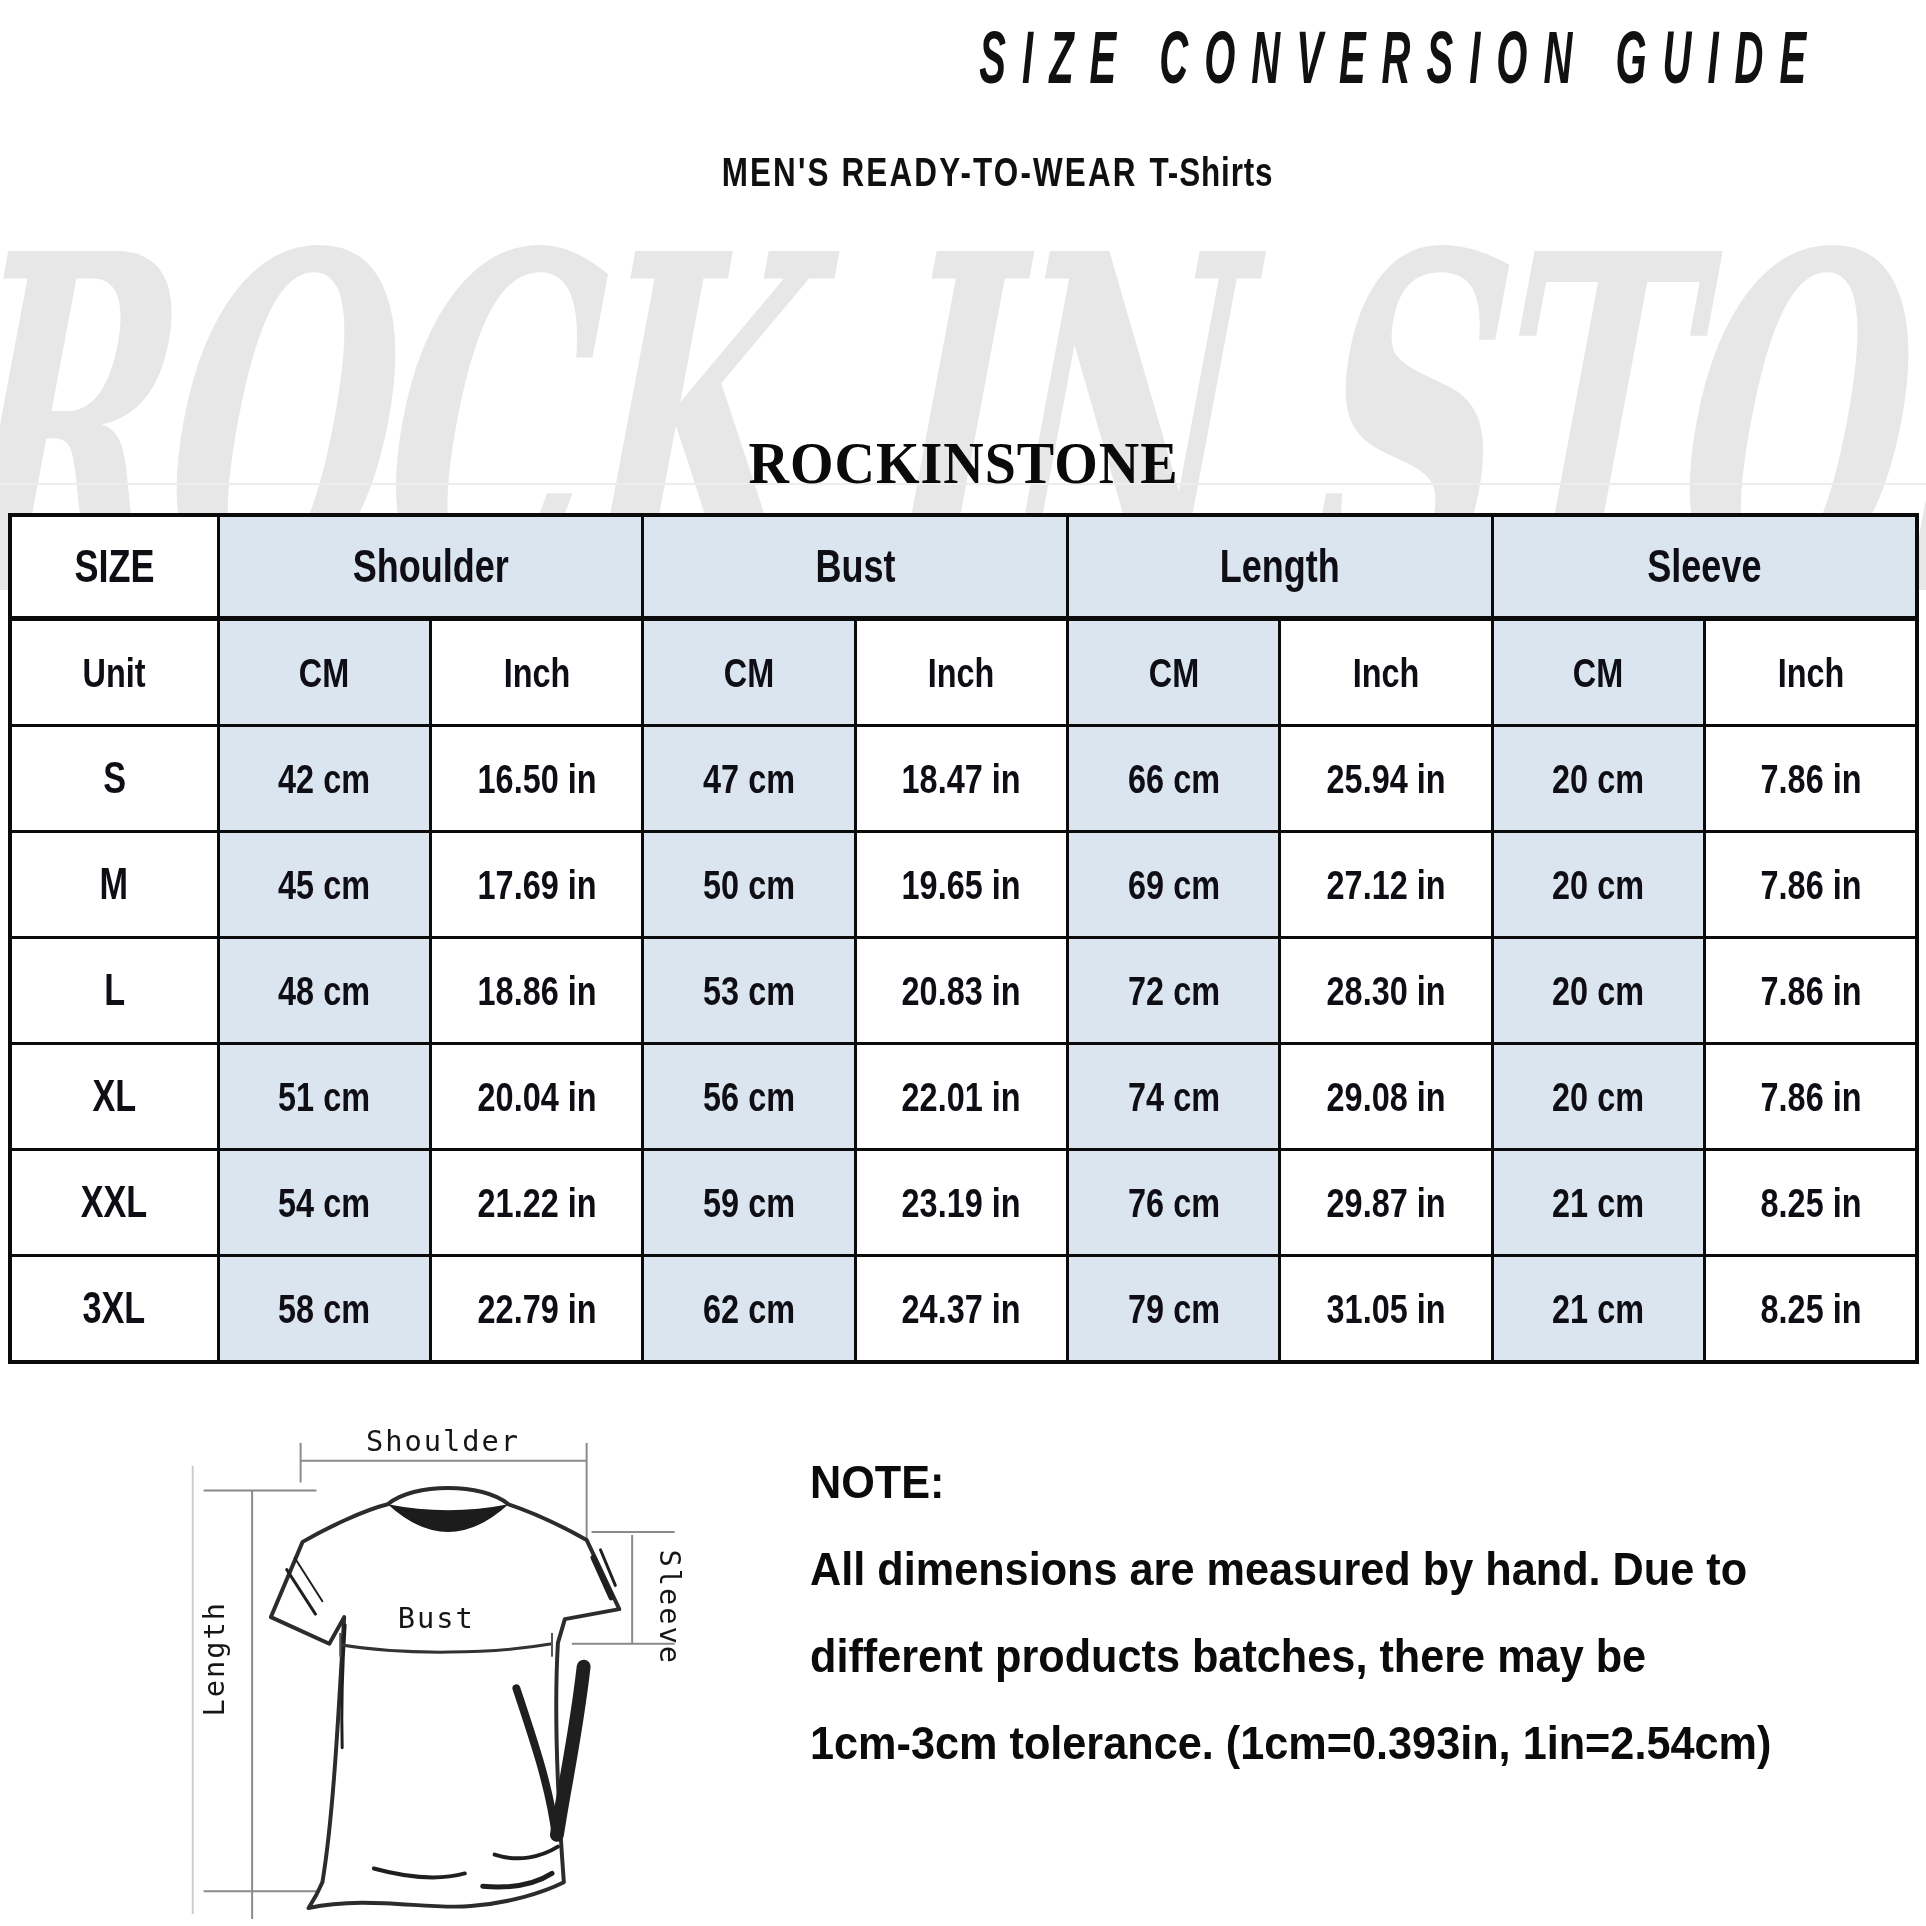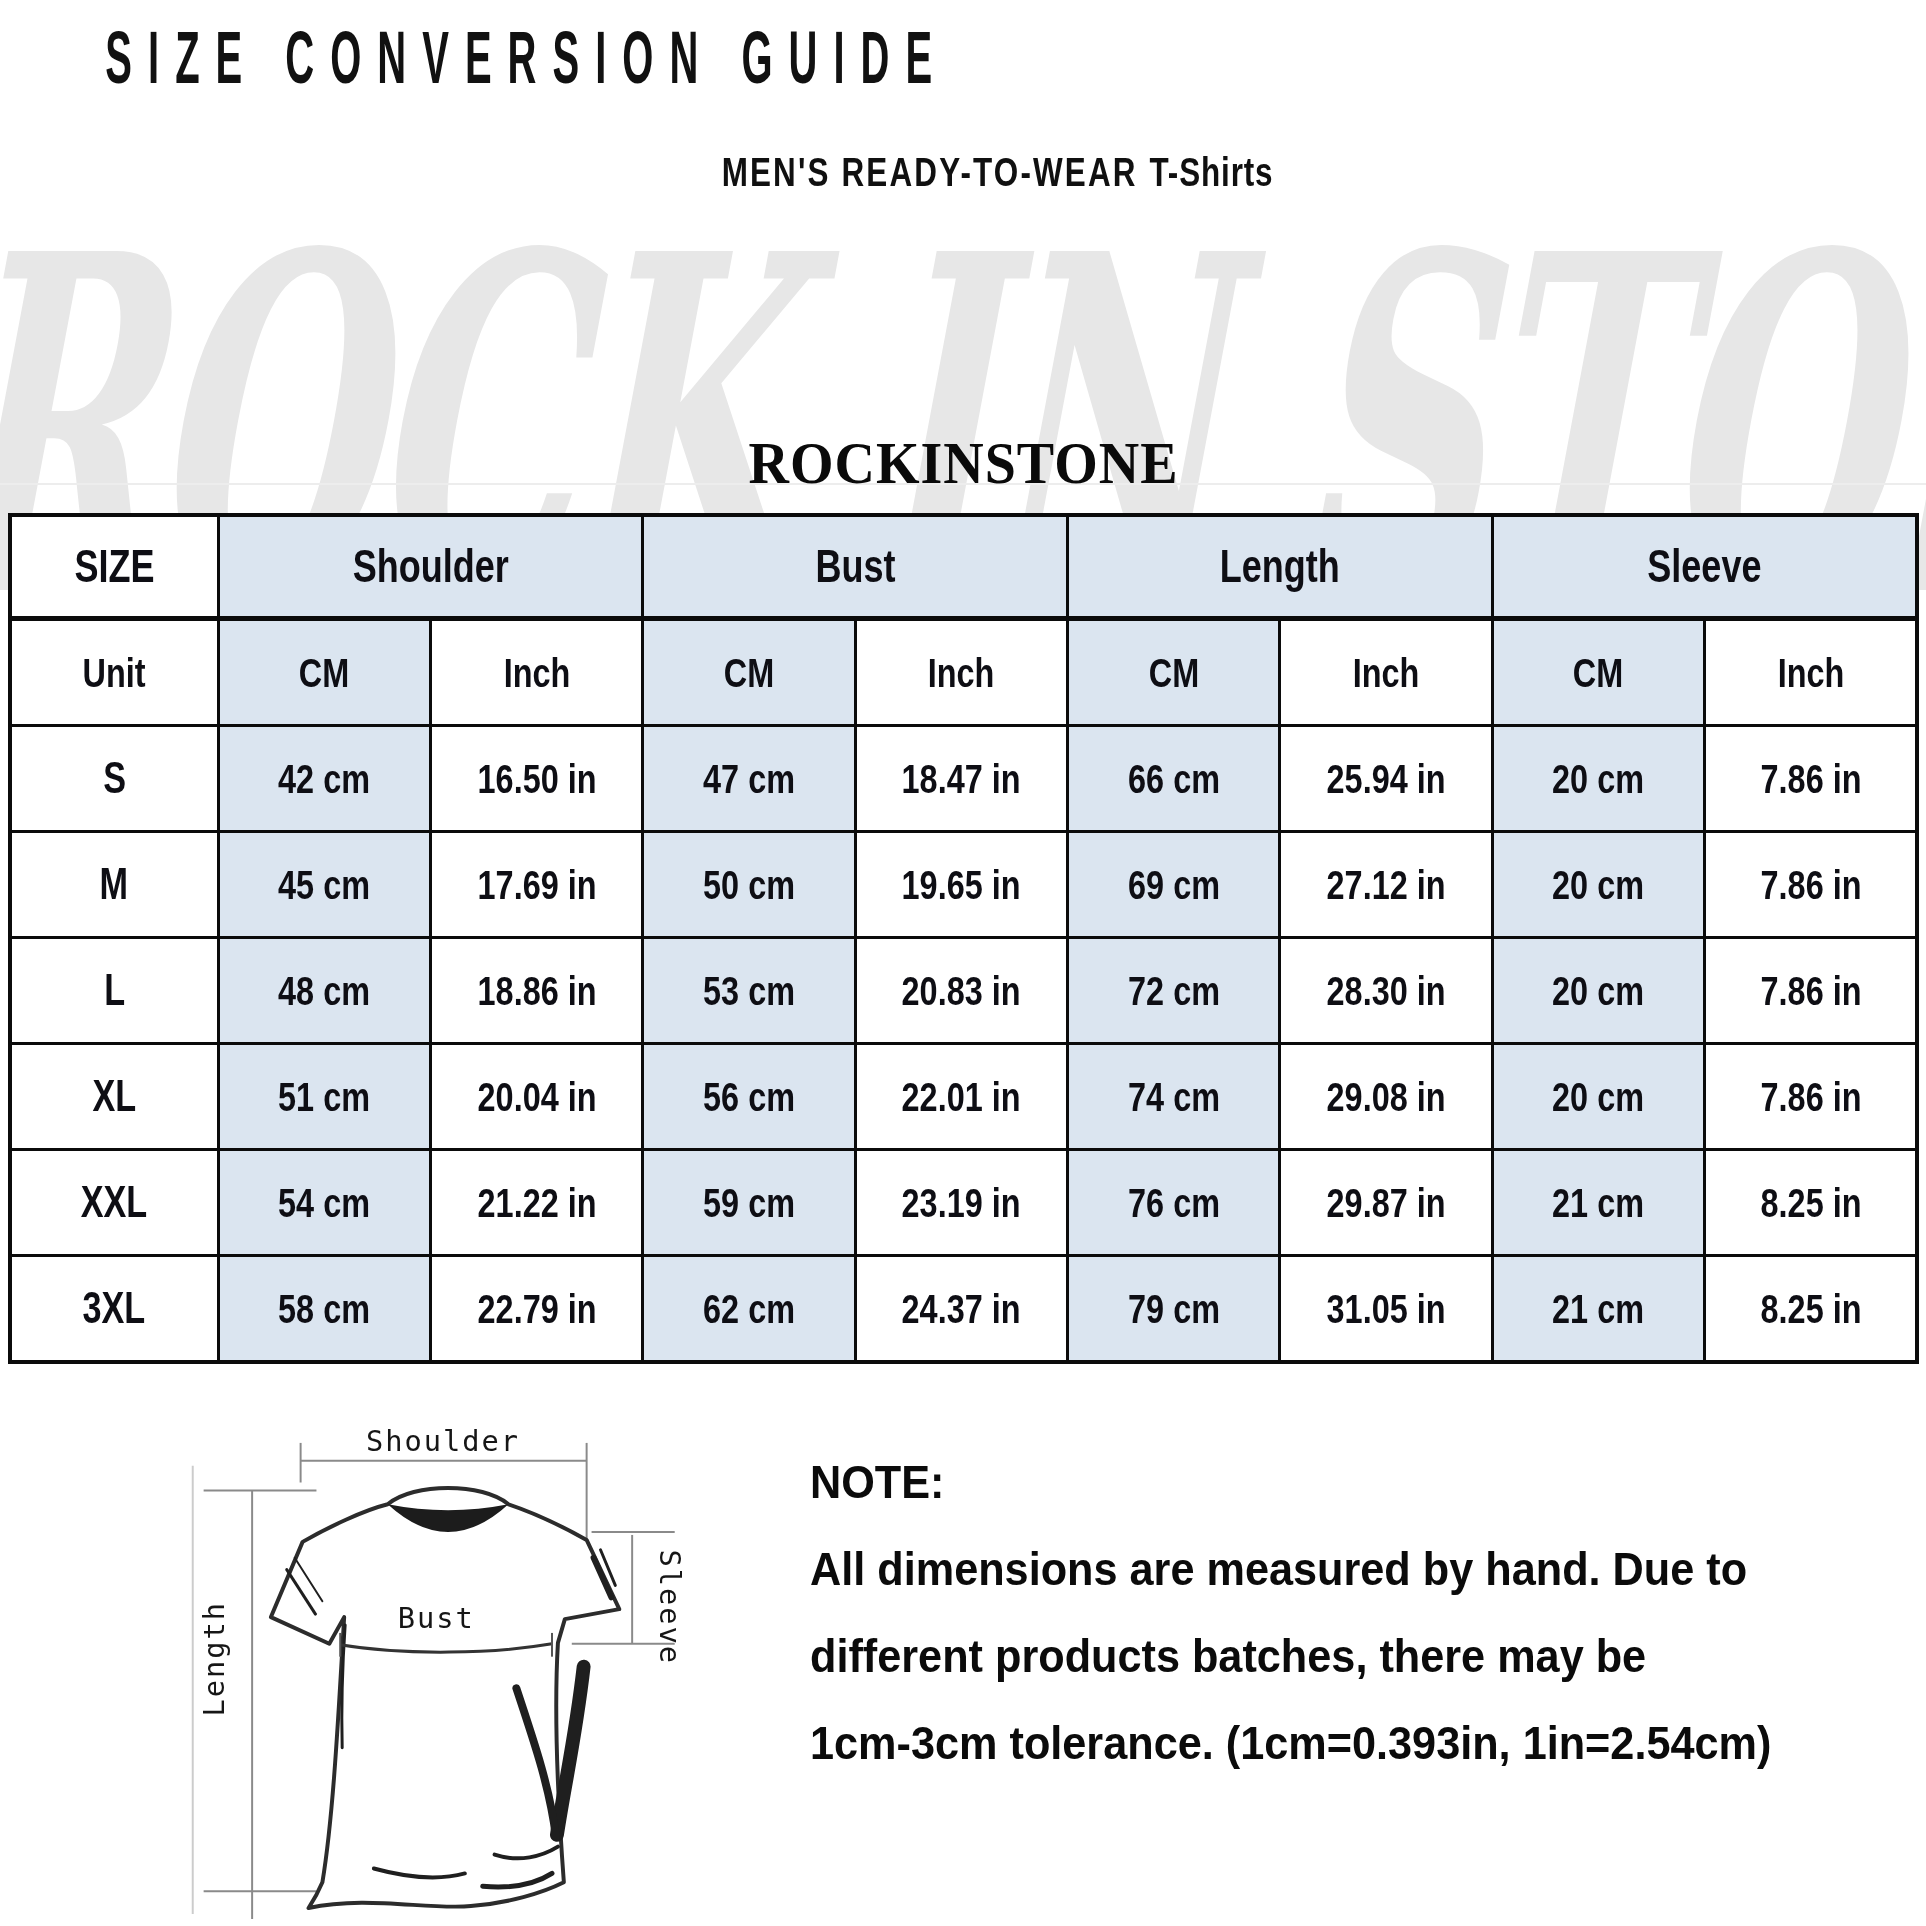--- a/index.html
+++ b/index.html
@@ -10,21 +10,21 @@
   
   .watermark {
     position:absolute; left:-18px; top:194px; z-index:1;
     font-family:"DejaVu Serif", serif; font-style:italic; font-weight:bold;
     font-size:465px; line-height:1; color:#e7e7e7; white-space:nowrap;
     transform:scaleX(0.56) skewX(-8deg); transform-origin:left top;
     letter-spacing:-0.03em; user-select:none;
   }
   .scanline { position:absolute; left:0; top:483px; width:1927px; height:2px; background:#ededed; z-index:1; }
   
-  .title-wrap { position:absolute; top:14px; left:0; width:100%; text-align:left; z-index:2; }
+  .title-wrap { position:absolute; top:14px; left:0; width:100%; text-align:right; z-index:2;font-style:italic; }
   .title-wrap .stretch {
     display:inline-block; font-size:50px; font-weight:700; letter-spacing:20px;
     transform:scale(0.80,1.50); transform-origin:center top; white-space:nowrap; color:#111;
   }
   .category-wrap { position:absolute; top:149px; left:0; width:100%; text-align:center; z-index:2;margin-left:34px; }
   .category-wrap .stretch {
     display:inline-block; font-size:37px; font-weight:700; letter-spacing:2.5px;
     transform:scale(0.85,1.12); transform-origin:center top; white-space:nowrap; color:#101010;
   }
   .category-wrap .part-right { margin-left:14px; letter-spacing:1px; }

